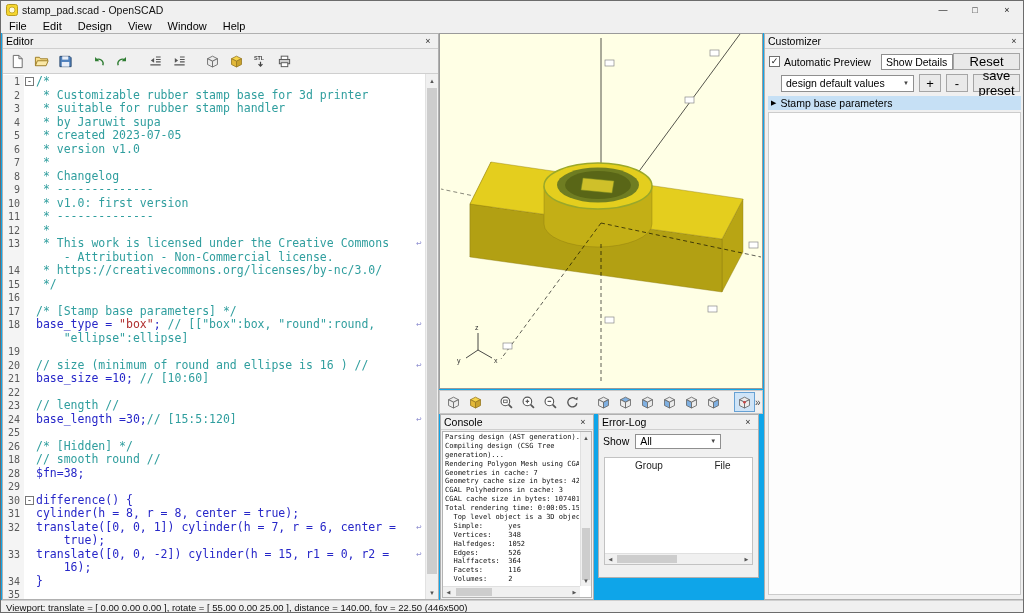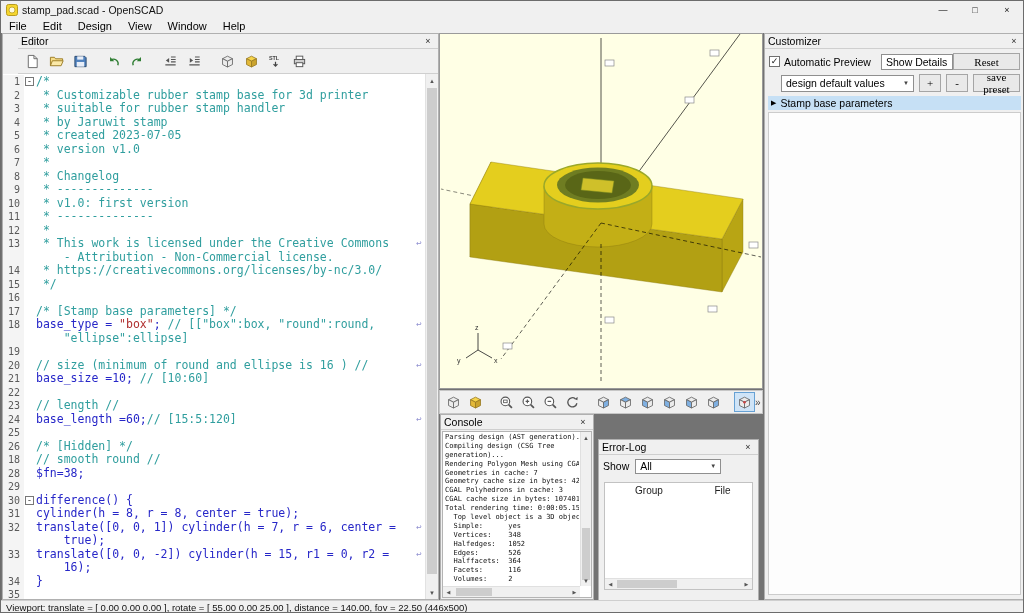--- a/index.html
+++ b/index.html
@@ -1,38 +1,38 @@
 <!DOCTYPE html>
 <html><head>
 <meta charset="utf-8">
 <style>
   *{margin:0;padding:0;box-sizing:border-box;}
   html,body{background:#d8d8d8;}
   body{font-family:"Liberation Sans",sans-serif;-webkit-font-smoothing:antialiased;}
-  .app{position:relative;width:1024px;height:613px;background:#737373;border:1px solid #6c6c6c;overflow:hidden;font-size:11px;color:#000;}
+  .app{position:relative;width:1024px;height:613px;background:#0ea5e9;border:1px solid #6c6c6c;overflow:hidden;font-size:11px;color:#000;}
 
   
   .titlebar{position:absolute;left:0;top:0;right:0;height:17px;display:flex;align-items:center;background:#f0f0f0;}
   .title-icon{width:12px;height:12px;margin:0 4px 0 5px;flex:none;}
   .titlebar .title{font-size:10.5px;color:#111;}
   .win-controls{margin-left:auto;display:flex;height:100%;}
   .win-btn{width:32px;display:flex;align-items:center;justify-content:center;font-size:9px;color:#222;border:none;background:transparent;}
   .menubar{position:absolute;left:0;top:17px;right:0;height:15px;display:flex;align-items:center;background:#f0f0f0;}
   .menu-item{padding:0 8px;font-size:11px;border:none;background:transparent;font-family:inherit;}
 
   
   .panel{position:absolute;background:#f0f0f0;border:1px solid #b0b0b0;}
   .panel-header{height:15px;display:flex;align-items:center;padding:0 3px;font-size:10.5px;background:#f0f0f0;border-bottom:1px solid #cfcfcf;}
   .ph-close{margin-left:auto;width:14px;text-align:center;font-size:9px;color:#333;background:transparent;border:none;}
   .combo{background:#fff;border:1px solid #8f8f8f;display:flex;align-items:center;font-size:10.5px;padding:0 4px;white-space:nowrap;overflow:hidden;}
   .combo .arrow{margin-left:auto;font-size:6px;color:#444;padding-left:4px;}
-  .btn{background:#e9e9e9;border:1px solid #a5a5a5;font-size:11px;display:flex;align-items:center;justify-content:center;font-family:Liberation Serif, serif;}
-
-  
-  .editor-panel{left:1px;top:32px;width:437px;height:567px;padding-left:15px;}
+  .btn{background:#e9e9e9;border:1px solid #a5a5a5;font-size:13px;display:flex;align-items:center;justify-content:center;font-family:Liberation Sans, sans-serif;}
+
+  
+  .editor-panel{left:1px;top:32px;width:437px;height:567px;}
   .editor-toolbar{height:25px;display:flex;align-items:center;padding:0 3px;gap:2px;background:#f0f0f0;border-bottom:1px solid #cfcfcf;}
   .tbtn{width:22px;height:22px;display:flex;align-items:center;justify-content:center;border:1px solid transparent;background:transparent;padding:0;}
   .tbtn.gap{margin-left:9px;}
   .tbtn.active{background:#cfe4f7;border-color:#66a1d4;}
   .code-area{position:absolute;left:0;right:0;top:40px;bottom:0;background:#fff;overflow:hidden;}
   .code-lines{position:absolute;left:0;top:1px;right:13px;bottom:0;font-family:"DejaVu Sans Mono",monospace;font-size:11.5px;}
   .crow{display:flex;height:13.5px;line-height:13.5px;white-space:pre;}
   .ln{width:21px;flex:none;text-align:right;padding-right:4px;color:#5a5a5a;font-size:10px;background:#f4f4f4;}
   .fold{width:12px;flex:none;position:relative;}
   .foldbox{position:absolute;left:1px;top:2px;width:9px;height:9px;border:1px solid #777;background:#fff;font-size:9px;line-height:7px;text-align:center;color:#333;}
@@ -60,21 +60,21 @@
   .console-lines{position:absolute;left:2px;top:1px;right:12px;bottom:12px;overflow:hidden;font-family:"DejaVu Sans Mono",monospace;}
   .conline{height:8.9px;line-height:8.9px;font-size:7px;white-space:pre;color:#111;overflow:hidden;}
   .console-vscroll{position:absolute;top:0;right:0;bottom:11px;width:11px;background:#f0f0f0;border-left:1px solid #e0e0e0;}
   .console-vscroll .sb-arrow{height:11px;}
   .hscroll{position:absolute;left:0;right:11px;bottom:0;height:11px;background:#f0f0f0;border-top:1px solid #e0e0e0;}
   .hs-arrow{position:absolute;top:0;bottom:0;width:11px;display:flex;align-items:center;justify-content:center;font-size:5px;color:#555;}
   .hs-arrow.left{left:0;} .hs-arrow.right{right:0;}
   .sb-thumb-h{position:absolute;top:1px;bottom:1px;background:#cdcdcd;}
 
   
-  .errorlog-panel{left:597px;top:438px;width:161px;height:164px;}
+  .errorlog-panel{left:597px;top:413px;width:161px;height:164px;}
   .el-toolbar{position:absolute;top:18px;left:4px;right:4px;height:16px;display:flex;align-items:center;}
   .el-show{font-size:10.5px;margin-right:6px;}
   .el-combo{width:86px;height:15px;}
   .el-table{position:absolute;left:5px;right:5px;top:42px;bottom:12px;background:#fff;border:1px solid #c2c2c2;}
   .el-headrow{display:flex;height:14px;font-size:10px;color:#222;align-items:center;}
   .el-col.g{width:88px;text-align:center;}
   .el-col.f{flex:1;text-align:center;}
   .el-table .hscroll{right:0;}
 
   
@@ -199,21 +199,21 @@
             <rect x="4.5" y="2.3" width="7" height="3.5" fill="#fff" stroke="#555"></rect>
             <rect x="4.5" y="9.3" width="7" height="4.2" fill="#fff" stroke="#555"></rect>
           </svg>
         </button>
       </div>
     <div class="code-area">
       <div class="code-lines">
           <div class="crow"><span class="ln">1</span><span class="fold"><span class="foldbox">-</span></span><span class="ctext"><span class="tk-c">/*</span></span></div>
           <div class="crow"><span class="ln">2</span><span class="fold"></span><span class="ctext"><span class="tk-c"> * Customizable rubber stamp base for 3d printer</span></span></div>
           <div class="crow"><span class="ln">3</span><span class="fold"></span><span class="ctext"><span class="tk-c"> * suitable for rubber stamp handler</span></span></div>
-          <div class="crow"><span class="ln">4</span><span class="fold"></span><span class="ctext"><span class="tk-c"> * by Jaruwit stamp</span></span></div>
+          <div class="crow"><span class="ln">4</span><span class="fold"></span><span class="ctext"><span class="tk-c"> * by Jaruwit supa</span></span></div>
           <div class="crow"><span class="ln">5</span><span class="fold"></span><span class="ctext"><span class="tk-c"> * created 2023-07-05</span></span></div>
           <div class="crow"><span class="ln">6</span><span class="fold"></span><span class="ctext"><span class="tk-c"> * version v1.0</span></span></div>
           <div class="crow"><span class="ln">7</span><span class="fold"></span><span class="ctext"><span class="tk-c"> *</span></span></div>
           <div class="crow"><span class="ln">8</span><span class="fold"></span><span class="ctext"><span class="tk-c"> * Changelog</span></span></div>
           <div class="crow"><span class="ln">9</span><span class="fold"></span><span class="ctext"><span class="tk-c"> * --------------</span></span></div>
           <div class="crow"><span class="ln">10</span><span class="fold"></span><span class="ctext"><span class="tk-c"> * v1.0: first version</span></span></div>
           <div class="crow"><span class="ln">11</span><span class="fold"></span><span class="ctext"><span class="tk-c"> * --------------</span></span></div>
           <div class="crow"><span class="ln">12</span><span class="fold"></span><span class="ctext"><span class="tk-c"> *</span></span></div>
           <div class="crow"><span class="ln">13</span><span class="fold"></span><span class="ctext"><span class="tk-c"> * This work is licensed under the Creative Commons</span></span><span class="wrapind">↩</span></div>
           <div class="crow"><span class="ln"></span><span class="fold"></span><span class="ctext"><span class="tk-c">    - Attribution - Non-Commercial license.</span></span></div>
@@ -221,21 +221,21 @@
           <div class="crow"><span class="ln">15</span><span class="fold"></span><span class="ctext"><span class="tk-c"> */</span></span></div>
           <div class="crow"><span class="ln">16</span><span class="fold"></span><span class="ctext"></span></div>
           <div class="crow"><span class="ln">17</span><span class="fold"></span><span class="ctext"><span class="tk-c">/* [Stamp base parameters] */</span></span></div>
           <div class="crow"><span class="ln">18</span><span class="fold"></span><span class="ctext"><span class="tk-k">base_type = </span><span class="tk-s">"box"</span><span class="tk-k">; </span><span class="tk-c">// [["box":box, "round":round,</span></span><span class="wrapind">↩</span></div>
           <div class="crow"><span class="ln"></span><span class="fold"></span><span class="ctext"><span class="tk-c">    "ellipse":ellipse]</span></span></div>
           <div class="crow"><span class="ln">19</span><span class="fold"></span><span class="ctext"></span></div>
           <div class="crow"><span class="ln">20</span><span class="fold"></span><span class="ctext"><span class="tk-c">// size (minimum of round and ellipse is 16 ) //</span></span><span class="wrapind">↩</span></div>
           <div class="crow"><span class="ln">21</span><span class="fold"></span><span class="ctext"><span class="tk-k">base_size =10; </span><span class="tk-c">// [10:60]</span></span></div>
           <div class="crow"><span class="ln">22</span><span class="fold"></span><span class="ctext"></span></div>
           <div class="crow"><span class="ln">23</span><span class="fold"></span><span class="ctext"><span class="tk-c">// length //</span></span></div>
-          <div class="crow"><span class="ln">24</span><span class="fold"></span><span class="ctext"><span class="tk-k">base_length =60;</span><span class="tk-c">// [15:5:120]</span></span><span class="wrapind">↩</span></div>
+          <div class="crow"><span class="ln">24</span><span class="fold"></span><span class="ctext"><span class="tk-k">base_length =30;</span><span class="tk-c">// [15:5:120]</span></span><span class="wrapind">↩</span></div>
           <div class="crow"><span class="ln">25</span><span class="fold"></span><span class="ctext"></span></div>
           <div class="crow"><span class="ln">26</span><span class="fold"></span><span class="ctext"><span class="tk-c">/* [Hidden] */</span></span></div>
           <div class="crow"><span class="ln">18</span><span class="fold"></span><span class="ctext"><span class="tk-c">// smooth round //</span></span></div>
           <div class="crow"><span class="ln">28</span><span class="fold"></span><span class="ctext"><span class="tk-k">$fn=38;</span></span></div>
           <div class="crow"><span class="ln">29</span><span class="fold"></span><span class="ctext"></span></div>
           <div class="crow"><span class="ln">30</span><span class="fold"><span class="foldbox">-</span></span><span class="ctext"><span class="tk-k">difference() {</span></span></div>
           <div class="crow"><span class="ln">31</span><span class="fold"></span><span class="ctext"><span class="tk-k">cylinder(h = 8, r = 8, center = true);</span></span></div>
           <div class="crow"><span class="ln">32</span><span class="fold"></span><span class="ctext"><span class="tk-k">translate([0, 0, 1]) cylinder(h = 7, r = 6, center =</span></span><span class="wrapind">↩</span></div>
           <div class="crow"><span class="ln"></span><span class="fold"></span><span class="ctext"><span class="tk-k">    true);</span></span></div>
           <div class="crow"><span class="ln">33</span><span class="fold"></span><span class="ctext"><span class="tk-k">translate([0, 0, -2]) cylinder(h = 15, r1 = 0, r2 =</span></span><span class="wrapind">↩</span></div>

